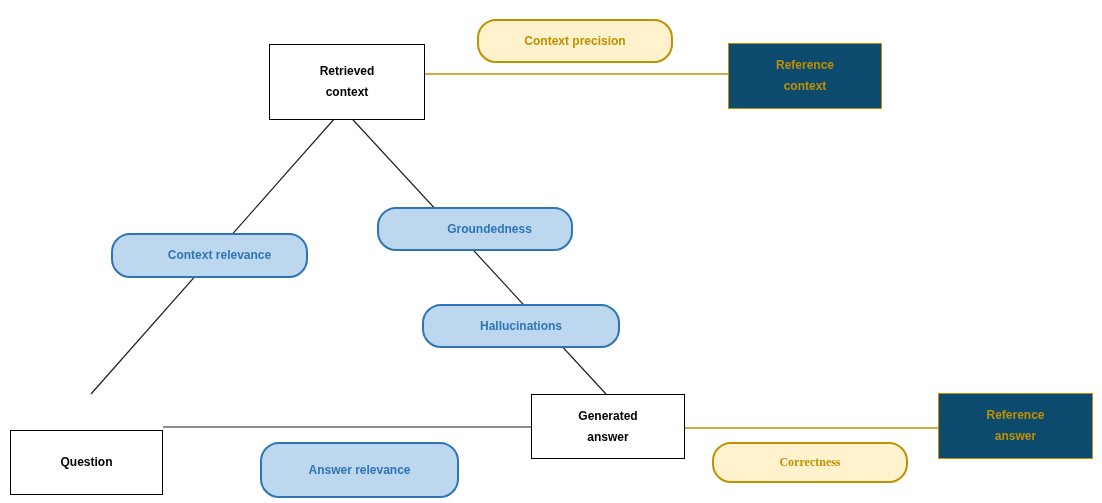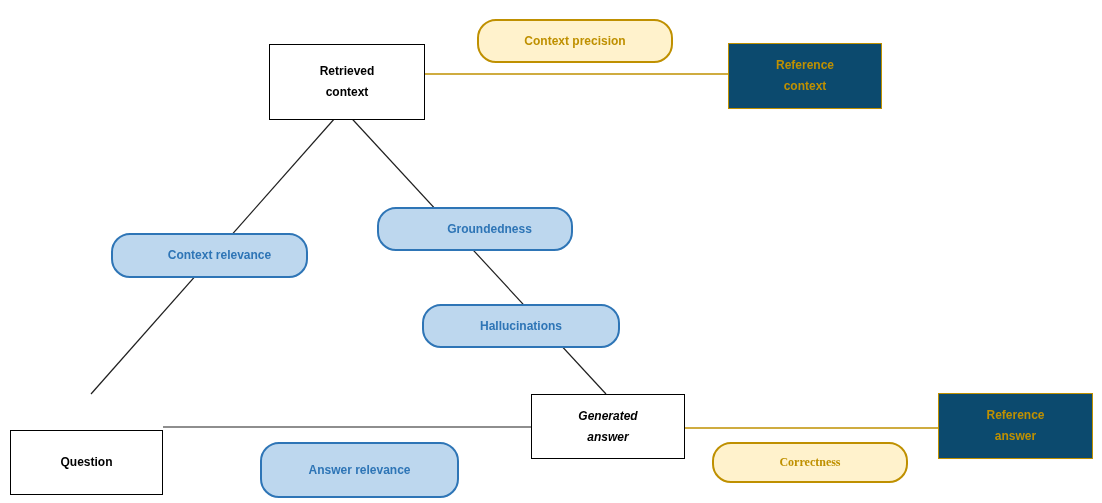--- a/index.html
+++ b/index.html
@@ -56,21 +56,21 @@
   }
   .pill.blue {
     background: #BDD7EE;
     border: 2.5px solid #2E75B6;
     color: #2E75B6;
   }
   
   #node-retrieved-context { left: 269px; top: 44px;  width: 156px; height: 76px; }
   #node-reference-context { left: 728px; top: 43px;  width: 154px; height: 66px; }
   #node-question          { left: 10px;  top: 394px; width: 153px; height: 65px; margin-top: 36px; }
-  #node-generated-answer  { left: 531px; top: 394px; width: 154px; height: 65px; font-style: italic; }
+  #node-generated-answer  { left: 531px; top: 394px; width: 154px; height: 65px; }
   #node-reference-answer  { left: 938px; top: 393px; width: 155px; height: 66px; }
 
   #pill-context-precision { left: 477px; top: 19px;  width: 196px; height: 44px; }
   #pill-context-recall    { left: 477px; top: 88px;  width: 196px; height: 45px; }
   #pill-context-relevance { left: 111px; top: 233px; width: 197px; height: 45px; padding-left: 20px; }
   #pill-groundedness      { left: 377px; top: 207px; width: 196px; height: 44px; padding-left: 29px; }
   #pill-hallucinations    { left: 422px; top: 276px; width: 198px; height: 44px; margin-top: 28px; }
   #pill-answer-relevance  { left: 260px; top: 442px; width: 199px; height: 56px; }
   #pill-correctness       { left: 712px; top: 442px; width: 196px; height: 41px; font-family: Liberation Serif, serif; }
 </style>

